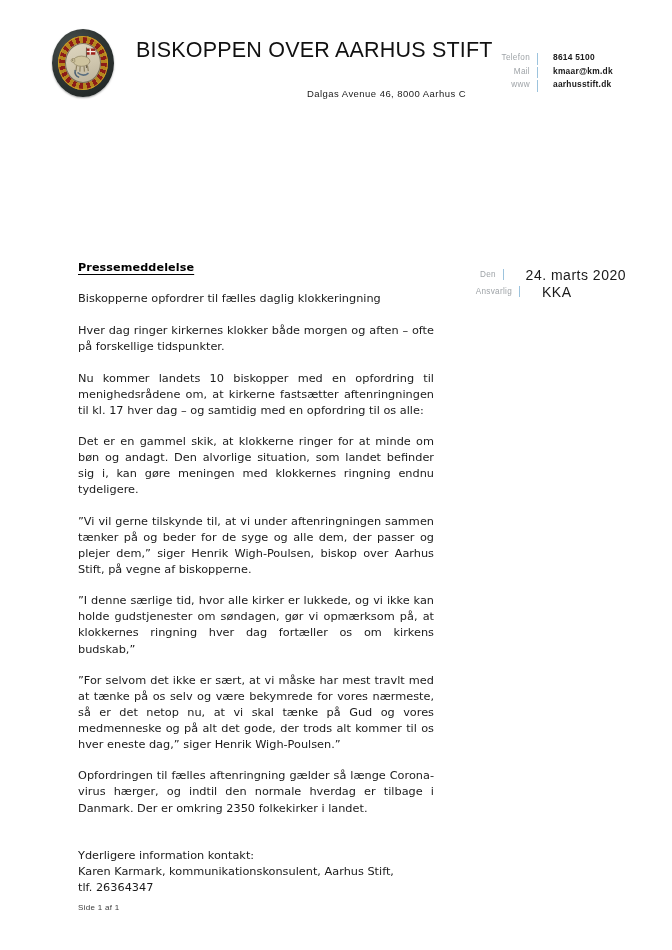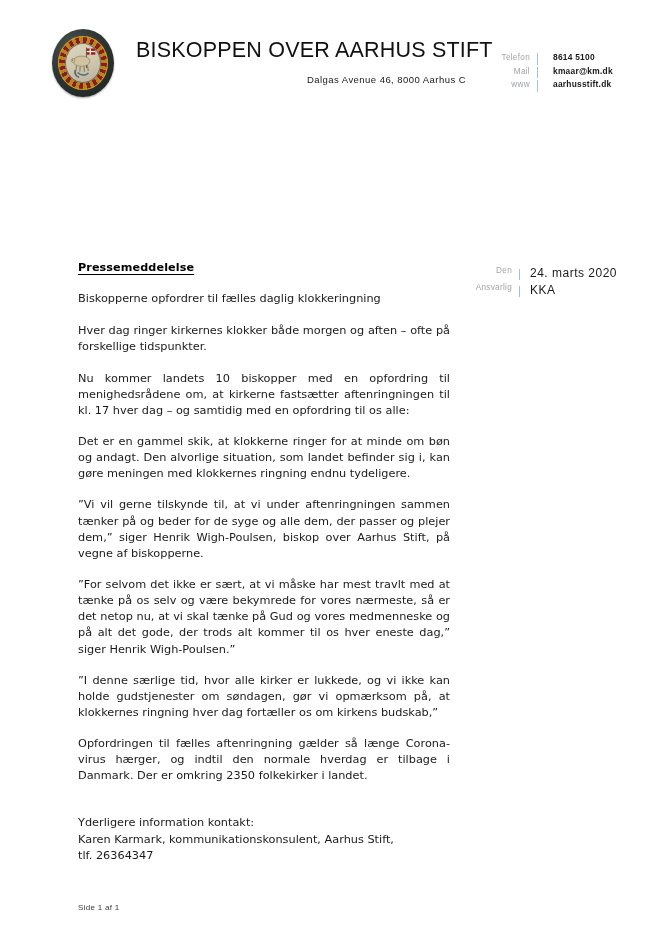--- a/index.html
+++ b/index.html
@@ -76,21 +76,21 @@
   .org-title {
     font-family: "Liberation Sans", sans-serif;
     font-size: 21.5px;
     font-weight: 400;
     letter-spacing: 0.2px;
     color: #111111;
     white-space: nowrap;
     line-height: 1.15;
   }
   .org-address {
-    margin-top: 11px;
+    margin-top: 25px;
     text-align: right;
     font-family: "Liberation Sans", sans-serif;
     font-size: 9.5px;
     letter-spacing: 0.45px;
     color: #1a1a1a;
   }
 
   .contact-block {
     position: absolute;
     left: 486px;
@@ -128,44 +128,45 @@
 
   
   .meta-block {
     position: absolute;
     left: 466px;
     top: 266px;
     width: 160px;
   }
   .meta-row {
     display: flex;
-    align-items: flex-start;
+    align-items: center;
     height: 17px;
   }
   .meta-key {
     width: 46px;
     text-align: right;
     font-size: 8.2px;
     letter-spacing: 0.3px;
     color: #9fa4a8;
     font-family: "Liberation Sans", sans-serif;
   }
   .meta-bar {
     width: 1px;
     height: 11px;
     margin: 0 10px 0 7px;
     background: #9cc3dd;
     align-self: center;
   }
   .meta-val {
-    font-size: 12px;
+    font-size: 14px;
     letter-spacing: 0.5px;
     color: #1a1a1a;
     font-family: "Liberation Sans", sans-serif;
     white-space: nowrap;
+    margin-left: 12px;
   }
 
   
   .body-col {
     position: absolute;
     left: 78px;
     top: 261px;
     width: 372px;
   }
   .doc-kicker {
@@ -184,21 +185,21 @@
     font-weight: 400;
     color: #1a1a1a;
     margin: 0 0 17px 0;
     line-height: 1.35;
   }
   p.para {
     font-family: "DejaVu Sans", sans-serif;
     font-size: 11.3px;
     line-height: 1.43;
     color: #1a1a1a;
-    margin: 0 0 15px 0;
+    margin: 0 16px 15px 0;
     text-align: justify;
     text-justify: inter-word;
     hyphens: none;
   }
   .contact-footer {
     font-family: "DejaVu Sans", sans-serif;
     font-size: 11.3px;
     line-height: 1.43;
     color: #1a1a1a;
     margin: 31px 0 16px 0;
@@ -289,22 +290,22 @@
 </div>
 
 <div class="body-col">
   <div class="doc-kicker">Pressemeddelelse</div>
   <div class="doc-subtitle">Biskopperne opfordrer til fælles daglig klokkeringning</div>
 
   <p class="para">Hver dag ringer kirkernes klokker både morgen og aften – ofte på forskellige tidspunkter.</p>
   <p class="para">Nu kommer landets 10 biskopper med en opfordring til menighedsrådene om, at kirkerne fastsætter aftenringningen til kl. 17 hver dag – og samtidig med en opfordring til os alle:</p>
   <p class="para">Det er en gammel skik, at klokkerne ringer for at minde om bøn og andagt. Den alvorlige situation, som landet befinder sig i, kan gøre meningen med klokkernes ringning endnu tydeligere.</p>
   <p class="para">”Vi vil gerne tilskynde til, at vi under aftenringningen sammen tænker på og beder for de syge og alle dem, der passer og plejer dem,” siger Henrik Wigh-Poulsen, biskop over Aarhus Stift, på vegne af biskopperne.</p>
+  <p class="para">”I denne særlige tid, hvor alle kirker er lukkede, og vi ikke kan holde gudstjenester om søndagen, gør vi opmærksom på, at klokkernes ringning hver dag fortæller os om kirkens budskab,”</p>
   <p class="para">”For selvom det ikke er sært, at vi måske har mest travlt med at tænke på os selv og være bekymrede for vores nærmeste, så er det netop nu, at vi skal tænke på Gud og vores medmenneske og på alt det gode, der trods alt kommer til os hver eneste dag,” siger Henrik Wigh-Poulsen.”</p>
-  <p class="para">”I denne særlige tid, hvor alle kirker er lukkede, og vi ikke kan holde gudstjenester om søndagen, gør vi opmærksom på, at klokkernes ringning hver dag fortæller os om kirkens budskab,”</p>
   <p class="para">Opfordringen til fælles aftenringning gælder så længe Corona-virus hærger, og indtil den normale hverdag er tilbage i Danmark. Der er omkring 2350 folkekirker i landet.</p>
 
   <div class="contact-footer">Yderligere information kontakt:
 Karen Karmark, kommunikationskonsulent, Aarhus Stift,
 tlf. 26364347</div>
 </div>
 
 <div class="page-footer">Side 1 af 1</div>
 
 </body></html>

